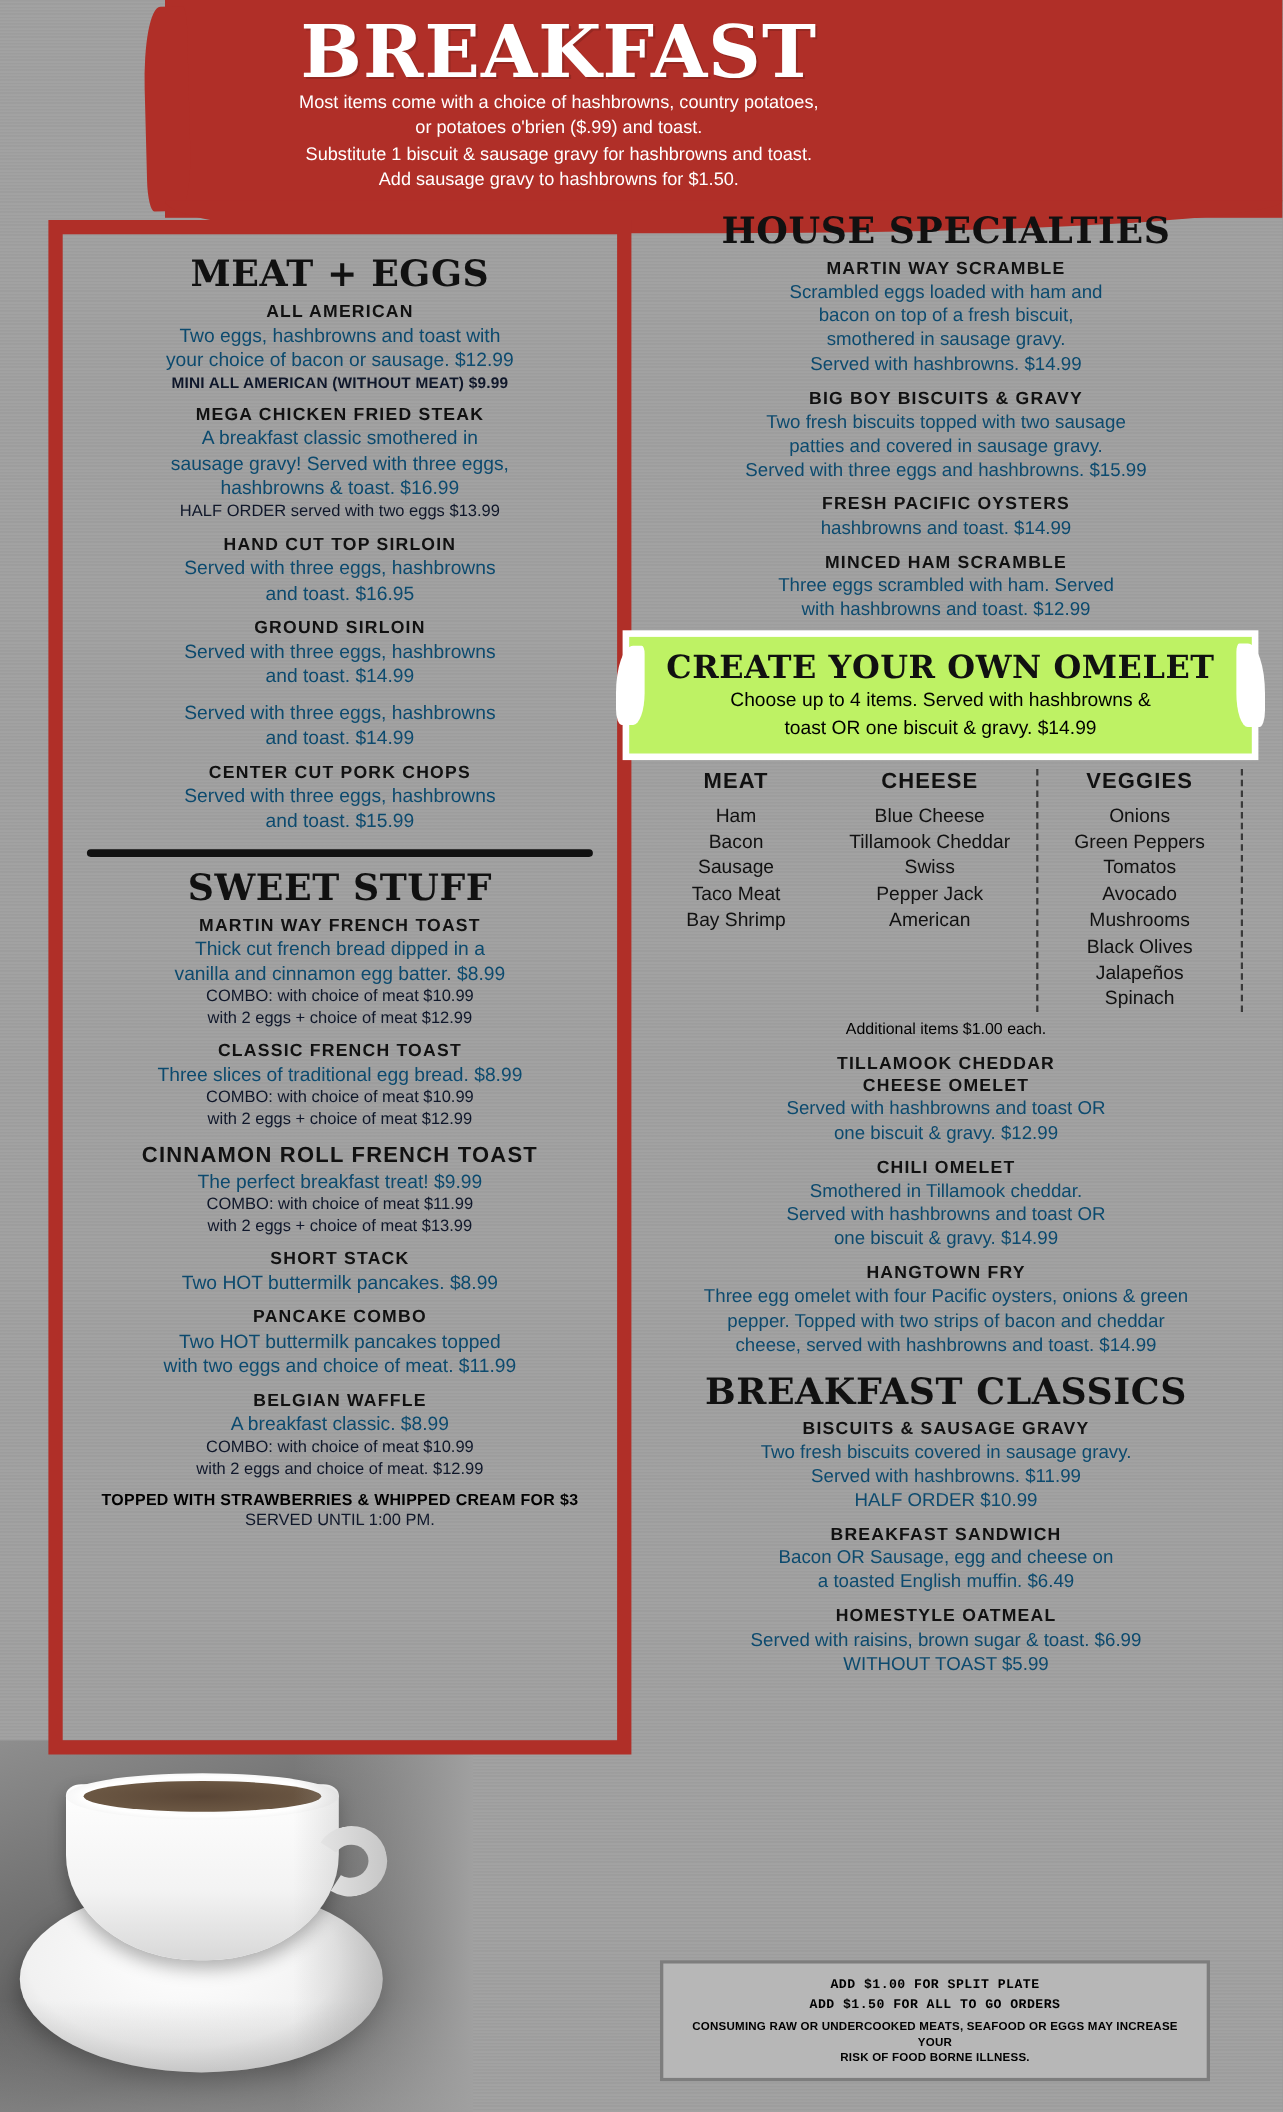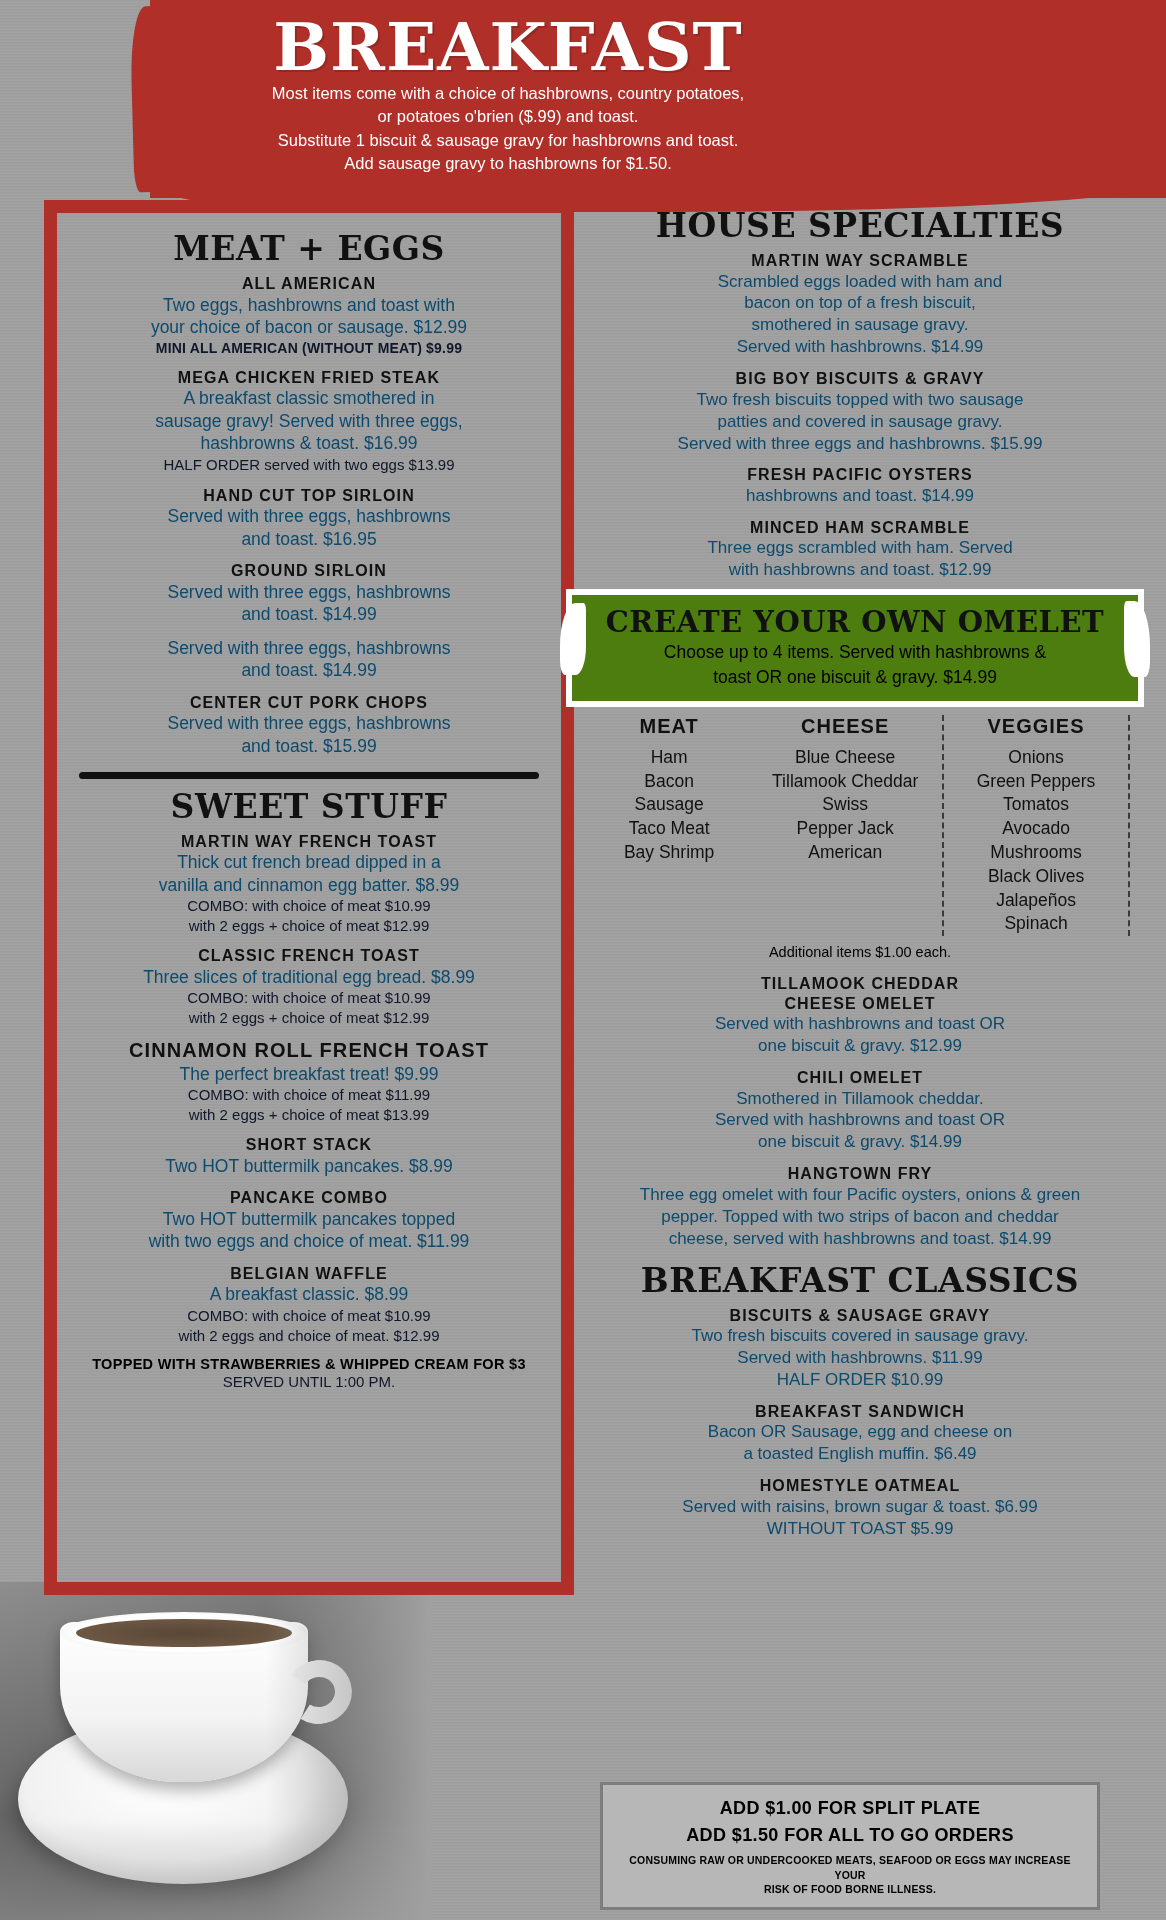--- a/index.html
+++ b/index.html
@@ -129,32 +129,32 @@
     font-size: 15px;
     color: #0f172a;
     line-height: 1.3;
   }
   .item-note.bold { font-weight: bold; font-size: 14px; letter-spacing: .2px;}
   .tiny-bold { font-weight: bold; font-size: 14.5px; letter-spacing: .3px; }
 
   
   .right-col {
     position: absolute;
-    top: 200px; left: 590px;
+    top: 184px; left: 590px;
     width: 540px;
     z-index: 3;
   }
   .right-col .item-desc { font-size: 17px; }
 
   
   .omelet-banner {
     position: relative;
     margin: 14px 0 10px -18px;
     width: 566px;
-    background: #4d7c0f;
+    background: #bef264;
     padding: 10px 6px 12px 6px;
     text-align: center;
     box-shadow: 0 0 0 6px #fff;
   }
   .omelet-banner:before{
     content:"";
     position:absolute; left:-12px; top:8px;
     width:26px; height:72px; background:#fff;
     border-radius:60% 10% 40% 20%;
   }
@@ -195,21 +195,21 @@
   .disclaimer {
     position: absolute;
     left: 600px; top: 1782px;
     width: 500px;
     border: 3px solid #7d7d7d;
     background: #b7b7b7;
     padding: 10px 12px;
     text-align: center;
     z-index: 4;
   }
-  .disc-l1 { font-size: 18px; font-weight: bold; letter-spacing: .4px; line-height:1.5;}
+  .disc-l1 { font-size: 12px; font-weight: bold; letter-spacing: .4px; line-height:1.5;font-family:Liberation Mono, monospace;}
   .disc-l2 { font-size: 10.5px; font-weight: bold; letter-spacing: .2px; line-height:1.4; margin-top:4px;}
 
   
   .coffee-wrap {
     position: absolute;
     left: 0; top: 1582px;
     width: 430px; height: 338px;
     z-index: 2;
     overflow: hidden;
   }

